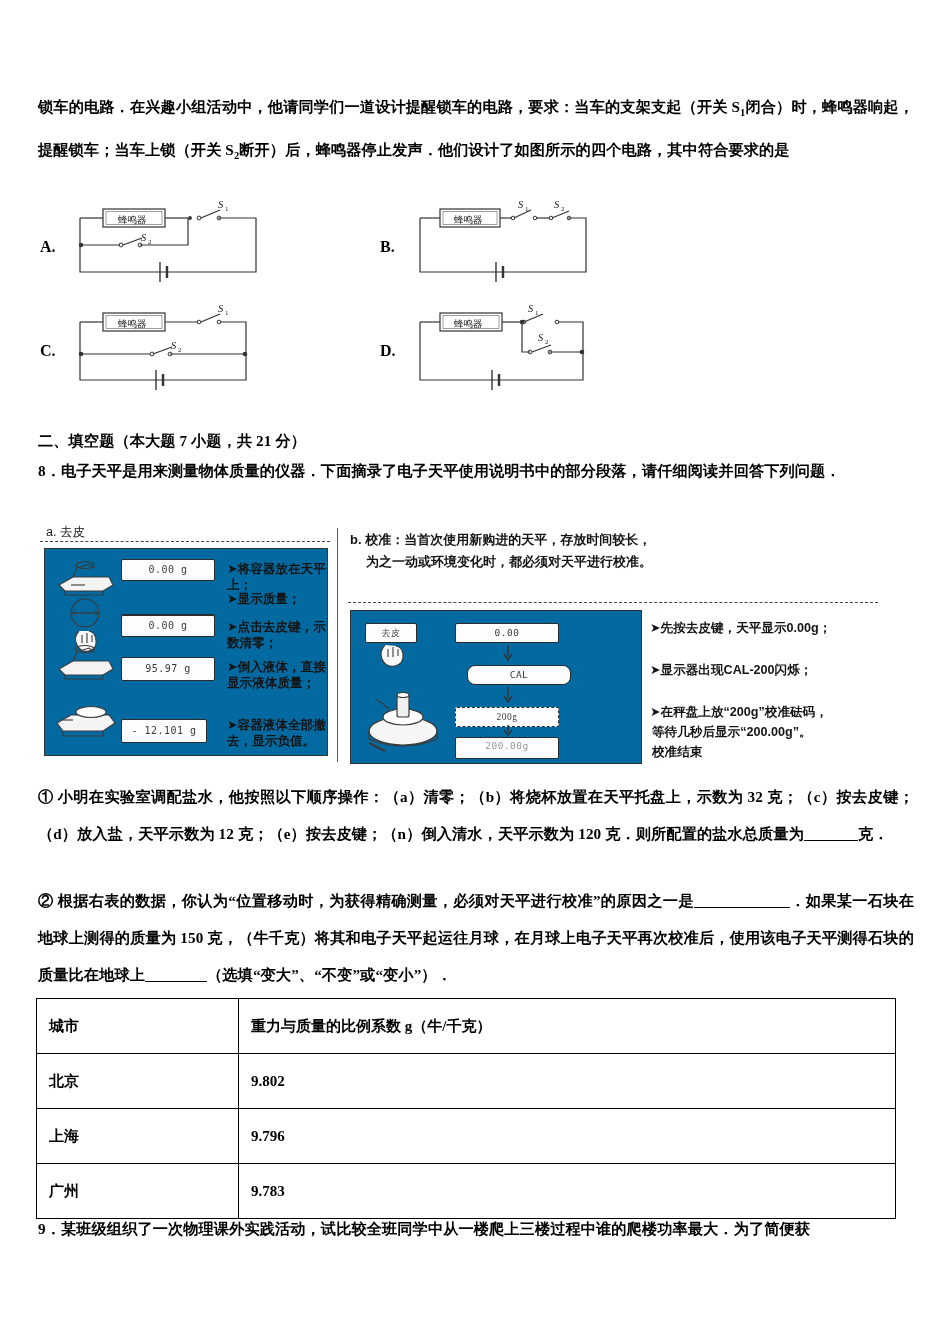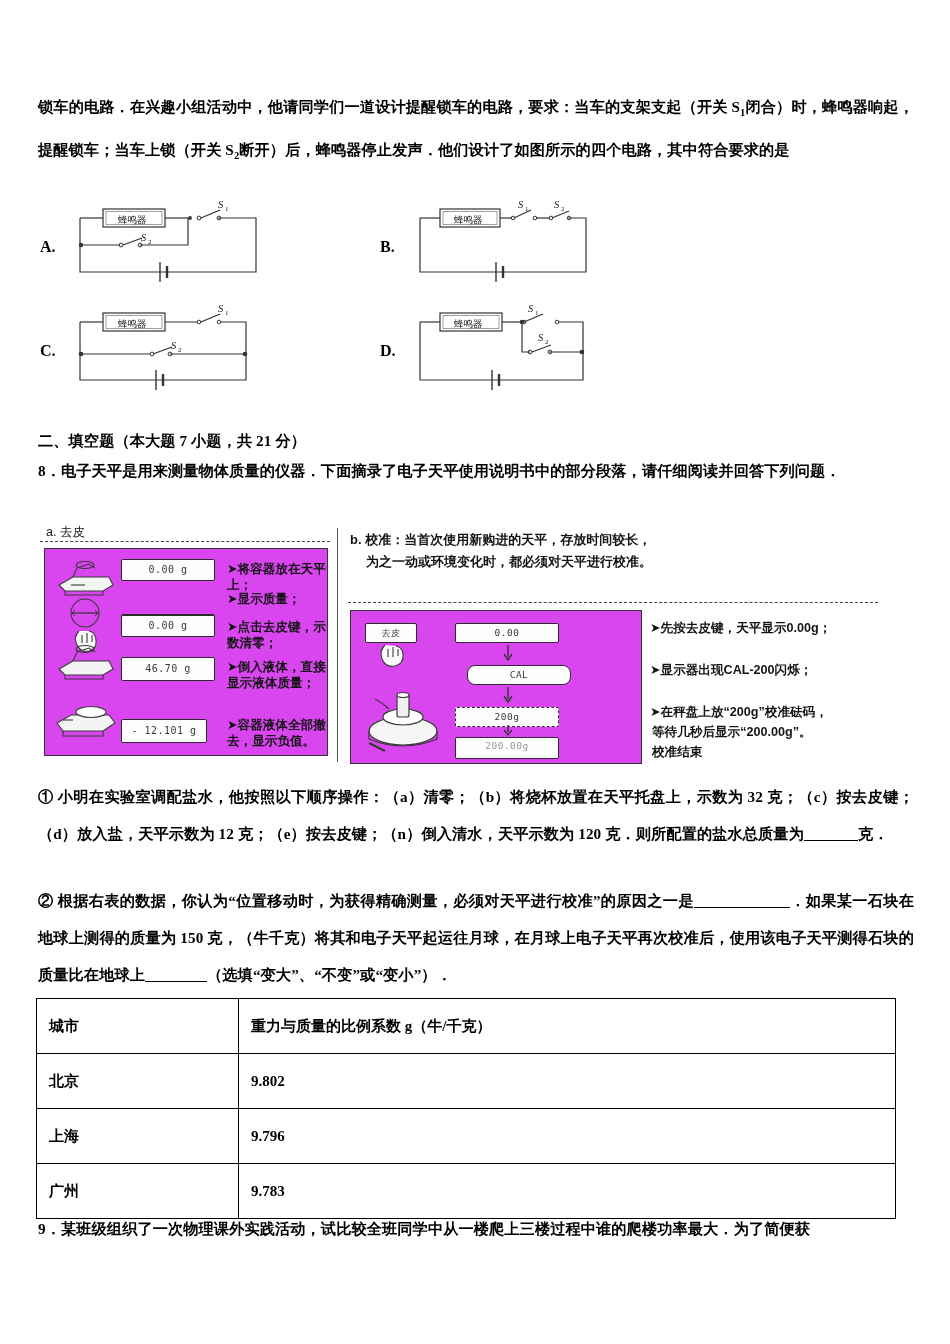--- a/index.html
+++ b/index.html
@@ -93,21 +93,21 @@
   .dash-rule {
     position:absolute;
     border-top: 1.6px dashed #444;
   }
   #tare-dash { left: 2px; top: 17px; width: 290px; }
   #cal-dash  { left: 310px; top: 78px; width: 530px; }
 
   .panel-box {
     position:absolute;
     border: 1.6px solid #333;
-    background: #d946ef;
+    background: #0369a1;
   }
   #tare-box { left: 6px; top: 24px; width: 282px; height: 206px; }
   #cal-box  { left: 312px; top: 86px; width: 290px; height: 152px; }
 
   .lcd {
     position:absolute;
     border: 1.6px solid #2b2b2b;
     background:#fdfdfd;
     border-radius: 2px;
     text-align:center;
@@ -332,21 +332,21 @@
           <path d="M6 168 L20 160 L58 160 L64 168 L52 176 L12 176 Z" fill="#f4f4f4"></path>
           <ellipse cx="40" cy="157" rx="15" ry="5.5" fill="#fff"></ellipse>
           <path d="M12 176 L12 181 L52 181 L52 176"></path>
           <path d="M12 165 L22 165"></path>
         </g>
       </svg>
 
       <div class="lcd" style="left:76px; top:10px; width:94px; height:22px; font-size:10px; line-height:20px;">0.00 g</div>
       <div class="lcd" style="left:76px; top:38px; width:94px; height:22px; font-size:10px; line-height:20px;margin-top:27px;">12.101 g</div>
       <div class="lcd" style="left:76px; top:66px; width:94px; height:22px; font-size:10px; line-height:20px;">0.00 g</div>
-      <div class="lcd" style="left:76px; top:108px; width:94px; height:24px; font-size:10px; line-height:22px;">46.70 g</div>
+      <div class="lcd" style="left:76px; top:108px; width:94px; height:24px; font-size:10px; line-height:22px;">95.97 g</div>
       <div class="lcd" style="left:76px; top:170px; width:86px; height:24px; font-size:10px; line-height:22px;">- 12.101 g</div>
 
       <div class="bullet-line" style="left:182px; top:12px; width:100px;">
         <span class="arrow-mark">➤</span><span>将容器放在天平上；</span>
       </div>
       <div class="bullet-line" style="left:182px; top:42px; width:100px;">
         <span class="arrow-mark">➤</span><span>显示质量；</span>
       </div>
       <div class="bullet-line" style="left:182px; top:70px; width:100px;">
         <span class="arrow-mark">➤</span><span>点击去皮键，示数清零；</span>
@@ -381,21 +381,21 @@
           <ellipse cx="44" cy="36" rx="20" ry="8" fill="#fff"></ellipse>
           <rect x="38" y="14" width="12" height="22" rx="2" fill="#f0f0f0"></rect>
           <ellipse cx="44" cy="14" rx="6" ry="2.5" fill="#fff"></ellipse>
           <path d="M16 18 q8 4 14 10"></path>
           <path d="M10 62 L26 70" stroke-width="2"></path>
         </g>
       </svg>
 
       <div class="lcd" style="left:104px; top:12px; width:104px; height:20px; font-size:9.5px; line-height:18px;">0.00</div>
       <div class="lcd" style="left:116px; top:54px; width:104px; height:20px; font-size:9.5px; line-height:18px;border-radius:8px;">CAL</div>
-      <div class="lcd" style="left:104px; top:96px; width:104px; height:20px; font-size:9.5px; line-height:18px; border-style:dashed;">200g</div>
+      <div class="lcd" style="left:104px; top:96px; width:104px; height:20px; font-size:9.5px; line-height:18px; border-style:dashed;font-family:Liberation Serif, serif;">200g</div>
       <div class="lcd" style="left:104px; top:126px; width:104px; height:22px; font-size:9.5px; line-height:16px; color:#999;">200.00g</div>
 
       <svg class="sketch" style="left:150px; top:32px;" width="14" height="22" viewBox="0 0 14 22">
         <path d="M7 2 L7 14 M3 11 L7 17 L11 11" stroke="#333" stroke-width="1.4" fill="none"></path>
       </svg>
       <svg class="sketch" style="left:150px; top:74px;" width="14" height="22" viewBox="0 0 14 22">
         <path d="M7 2 L7 14 M3 11 L7 17 L11 11" stroke="#333" stroke-width="1.4" fill="none"></path>
       </svg>
       <svg class="sketch" style="left:150px; top:114px;" width="14" height="14" viewBox="0 0 14 14">
         <path d="M7 0 L7 7 M3 5 L7 10 L11 5" stroke="#333" stroke-width="1.4" fill="none"></path>

